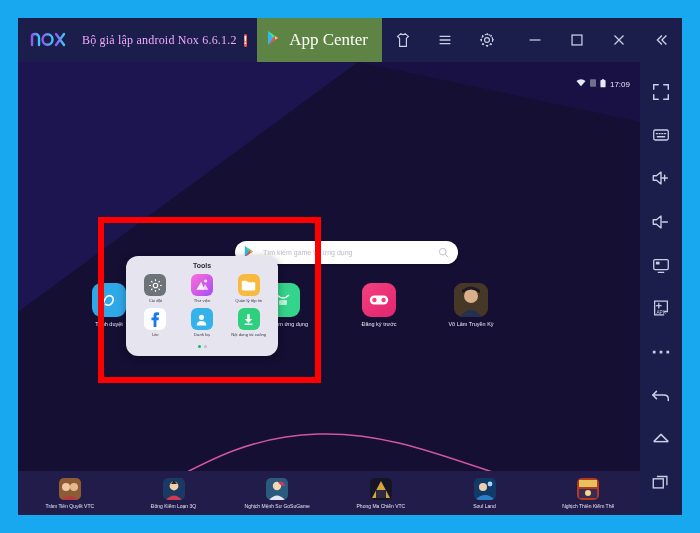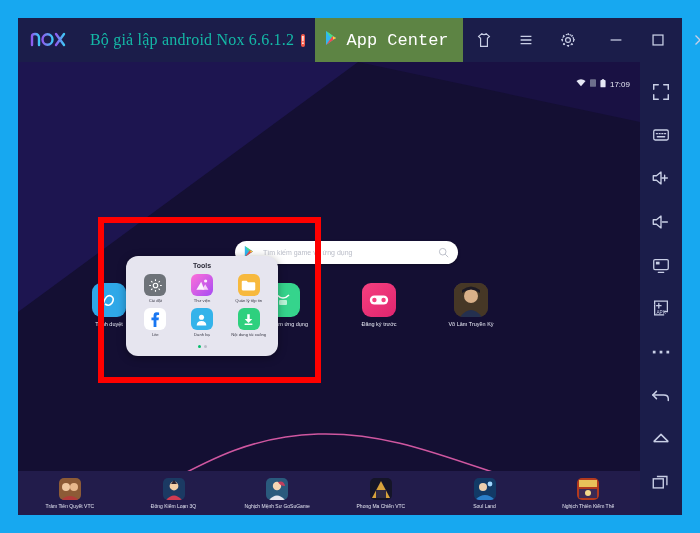--- a/index.html
+++ b/index.html
@@ -11,33 +11,33 @@
   #app { position:relative; width:700px; height:533px; background:#17a8f0; }
 
   
   .titlebar{
     position:absolute; left:18px; top:18px; width:664px; height:44px;
     background:#1b1d4a; display:flex; align-items:center;
   }
   .nox-logo{ margin-left:12px; width:40px; height:20px; position:relative; }
   .nox-logo svg{ display:block; }
   .title-text{
-    margin-left:20px; color:#14b8a6; font-size:16px;
+    margin-left:12px; color:#f0abfc; font-size:12px;
     font-family:"Liberation Serif", serif; white-space:nowrap; letter-spacing:.2px;
   }
   .warn-badge{
     margin-left:7px; width:13px; height:13px; background:#f2594b; border-radius:2px;
     color:#fff; font-size:10px; line-height:13px; text-align:center; font-weight:bold;
   }
   .appcenter{
     margin-left:10px; height:44px; background:#5d8444; display:flex; align-items:center;
     padding:0 14px 0 10px; gap:7px; cursor:pointer;
   }
   .appcenter .label{
-    color:#fff; font-size:17px; font-family:Liberation Mono, monospace; white-space:nowrap;
+    color:#fff; font-size:17px; font-family:Liberation Serif, serif; white-space:nowrap;
   }
   .tb-icons{ margin-left:auto; display:flex; align-items:center; height:44px; }
   .tb-btn{
     width:42px; height:44px; display:flex; align-items:center; justify-content:center;
     cursor:pointer; color:#c9cfe6;
   }
   .tb-sep{ width:6px; }
 
   
   .screen{

